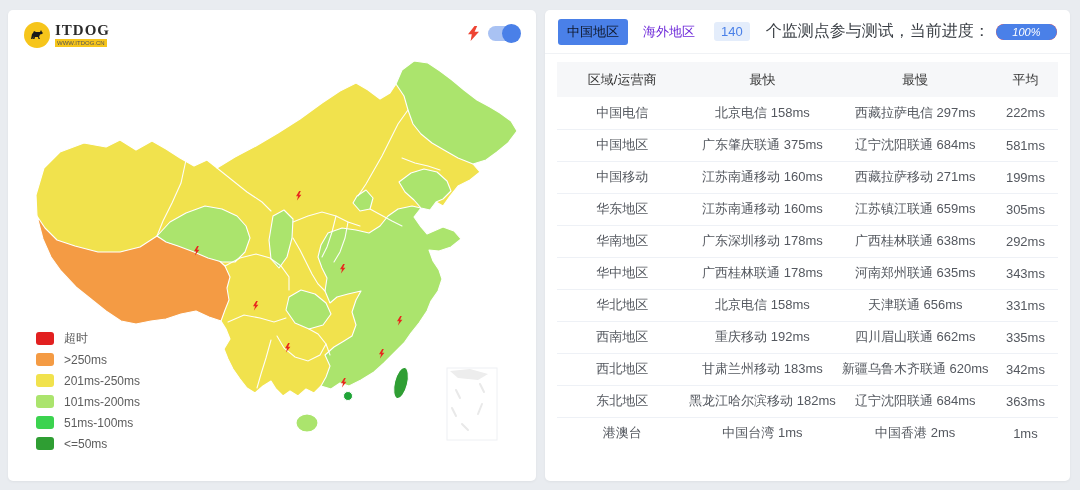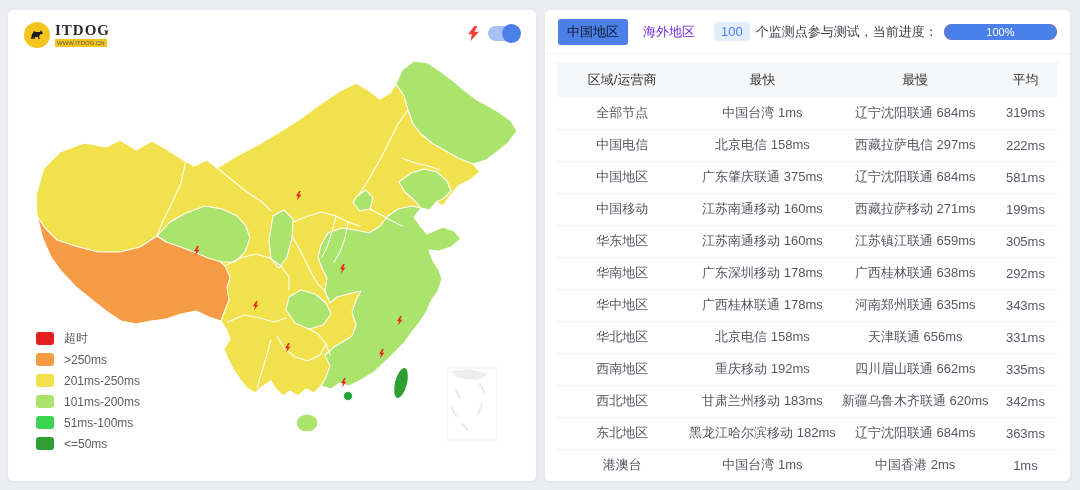--- a/index.html
+++ b/index.html
@@ -45,22 +45,22 @@
   .bline { fill:none; stroke:#fff; stroke-width:1.1; opacity:.95; stroke-linecap:round; }
 
   
   .res-head { display:flex; align-items:center; height:44px; padding:0 13px;
     border-bottom:1px solid #f0f2f5; }
   .tab { font-size:13px; cursor:pointer; }
   .tab.active { background:var(--accent-blue); color:#0f172a; padding:4px 9px; border-radius:3px; }
   .tab.plain { color:#6d28d9; margin-left:15px; }
   .count-badge { margin-left:19px; background:var(--badge-bg); color:var(--accent-blue);
     font-size:13px; padding:2px 7px; border-radius:3px; }
-  .prog-text { font-size:13px; color:#3a3f45; margin-left:6px; white-space:nowrap; }
-  .progress { flex:1; margin-left:6px; height:16px; border-radius:9px; background:#ef4444; overflow:hidden; }
+  .prog-text { font-size:16px; color:#3a3f45; margin-left:16px; white-space:nowrap; }
+  .progress { flex:1; margin-left:6px; height:16px; border-radius:9px; background:#ef4444; overflow:hidden;font-style:italic; }
   .progress .fill { height:100%; width:100%; background:var(--accent-blue); border-radius:9px;
     display:flex; align-items:center; justify-content:center; }
   .progress .pct { color:#fff; font-size:11px; }
 
   
   table { border-collapse:collapse; width:501px; margin:8px 12px 8px; table-layout:fixed; }
   th { background:#f6f7f9; font-weight:normal; font-size:13px; color:#333; height:35px; }
   td { font-size:13px; color:#54585f; height:32px; text-align:center; border-top:1px solid #eef1f6;
       white-space:nowrap; overflow:hidden; }
   th:nth-child(1), td:nth-child(1) { width:26%; }
@@ -187,46 +187,40 @@
         <span class="lg-lb">&lt;=50ms</span>
       </div>
     </div>
 </div>
 
 <div class="panel" id="result-panel">
 
   <div class="res-head">
     <span class="tab active">中国地区</span>
     <span class="tab plain">海外地区</span>
-    <span class="count-badge">100</span>
+    <span class="count-badge">140</span>
     <span class="prog-text">个监测点参与测试，当前进度：</span>
     <span class="progress">
       <span class="fill">
         <span class="pct">100%</span>
       </span>
     </span>
   </div>
 
   <table>
     <thead>
       <tr>
           <th>区域/运营商</th>
           <th>最快</th>
           <th>最慢</th>
           <th>平均</th>
         </tr>
     </thead>
     <tbody>
         <tr>
-          <td>全部节点</td>
-          <td>中国台湾 1ms</td>
-          <td>辽宁沈阳联通 684ms</td>
-          <td>319ms</td>
-        </tr>
-        <tr>
           <td>中国电信</td>
           <td>北京电信 158ms</td>
           <td>西藏拉萨电信 297ms</td>
           <td>222ms</td>
         </tr>
         <tr>
           <td>中国地区</td>
           <td>广东肇庆联通 375ms</td>
           <td>辽宁沈阳联通 684ms</td>
           <td>581ms</td>

